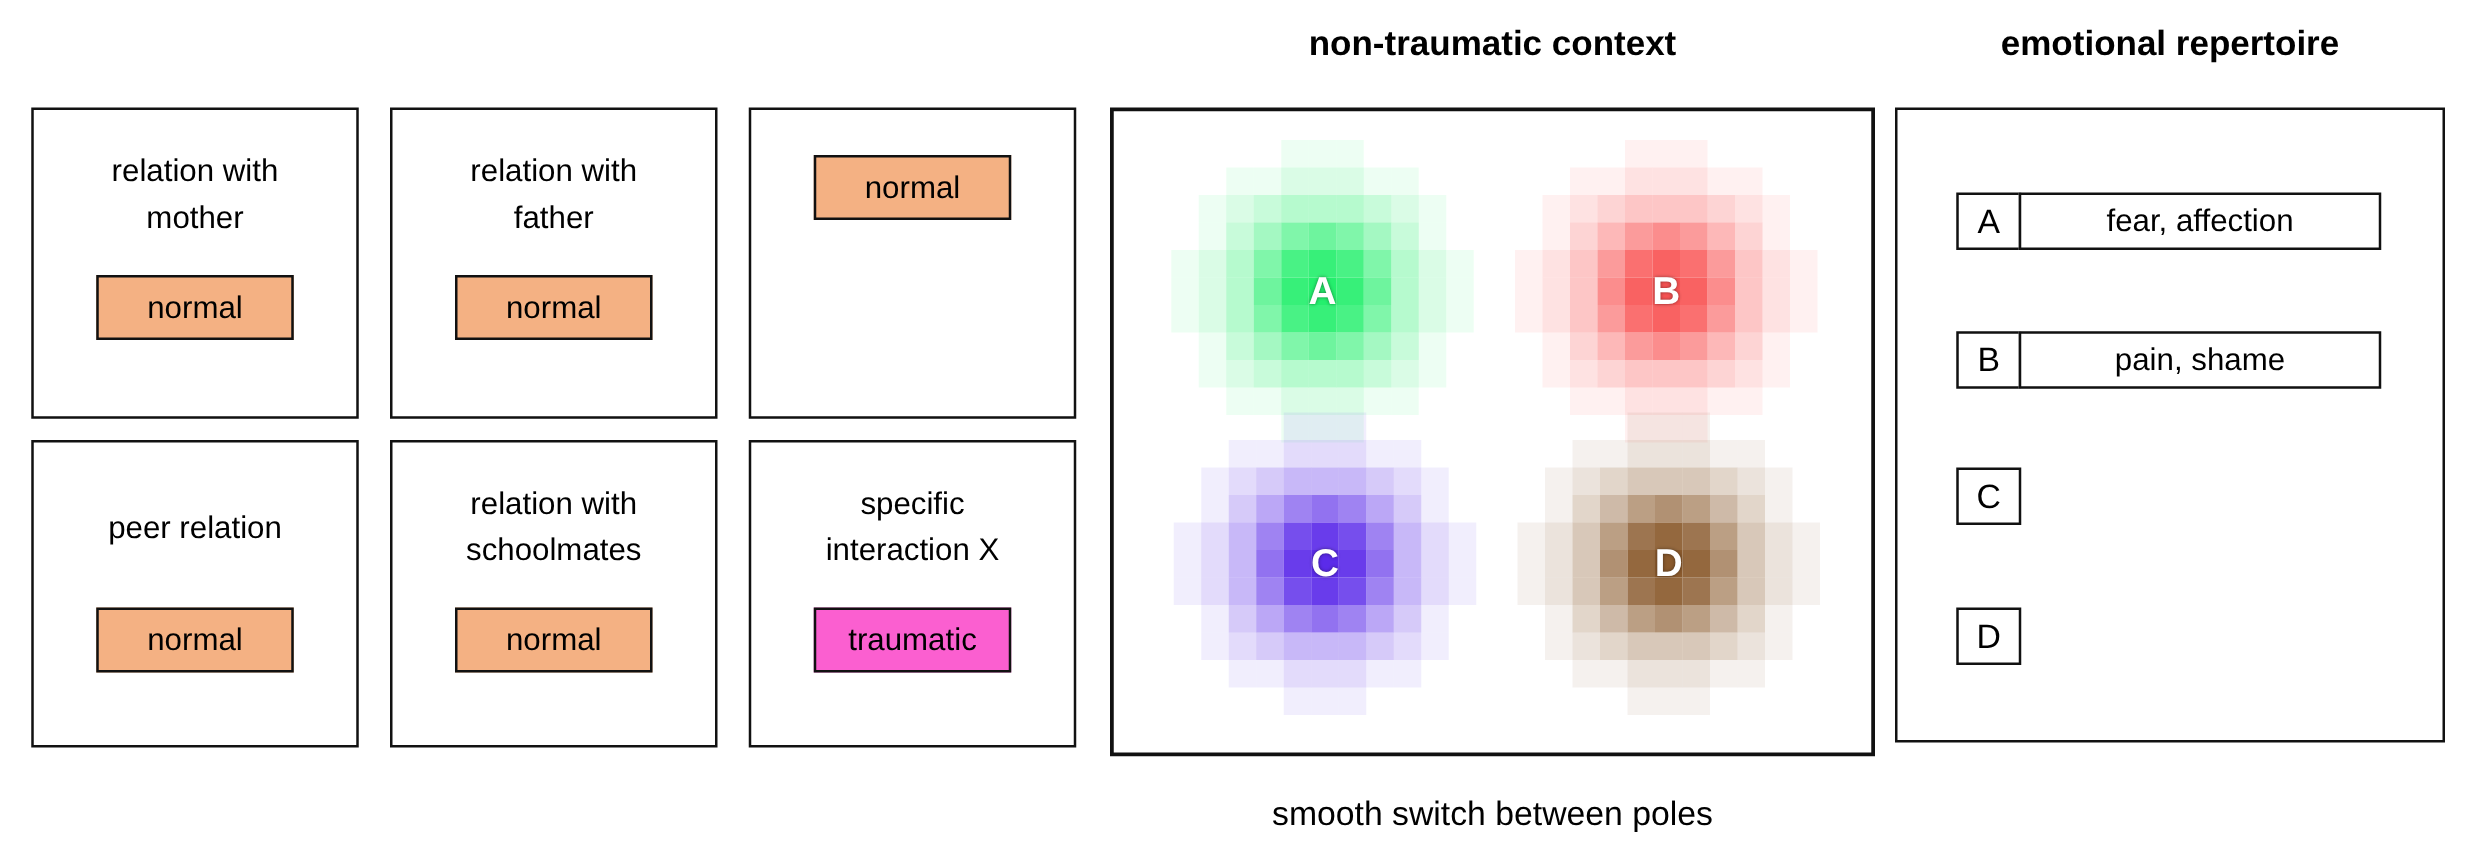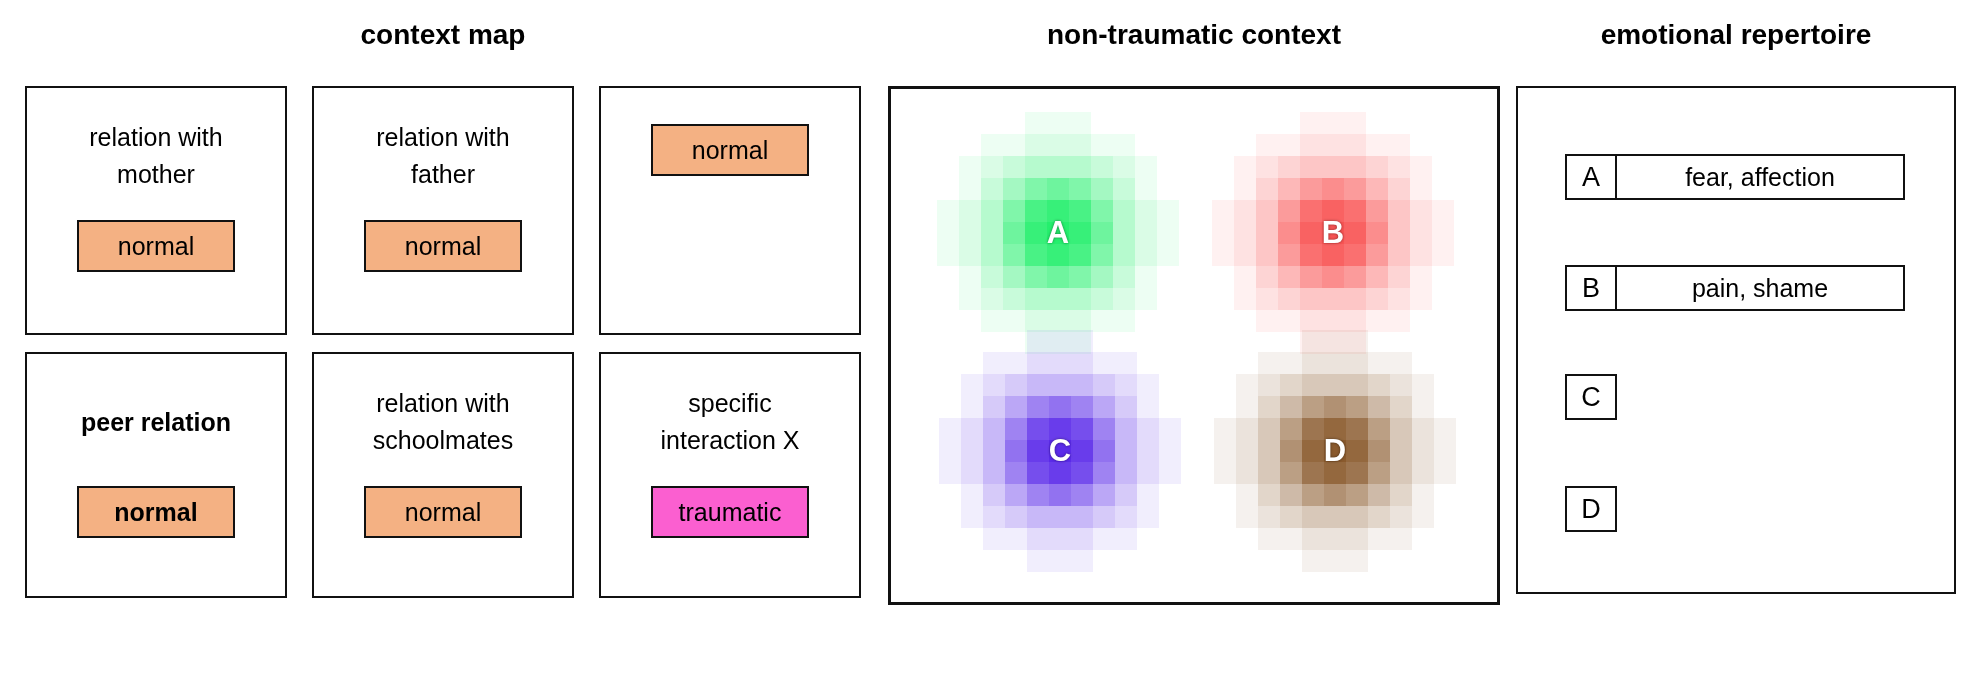--- a/index.html
+++ b/index.html
@@ -14,21 +14,21 @@
   }
   #title-ctx{left:25px;width:836px;}
   #title-ntc{left:888px;width:612px;}
   #title-er{left:1516px;width:440px;}
 
   .ctx-box{
     position:absolute;width:262px;height:249px;background:#fff;border:2px solid #111;
     display:flex;flex-direction:column;align-items:center;padding-top:20px;
   }
   .b0{left:25px;top:86px;}  .b1{left:312px;top:86px;}  .b2{left:599px;top:86px;}
-  .b3{left:25px;top:352px;height:246px;font-weight:bold;} .b4{left:312px;top:352px;height:246px;} .b5{left:599px;top:352px;height:246px;}
+  .b3{left:25px;top:352px;height:246px;} .b4{left:312px;top:352px;height:246px;} .b5{left:599px;top:352px;height:246px;}
   .ctx-label{
     width:230px;height:96px;display:flex;align-items:center;justify-content:center;
     text-align:center;font-size:25px;line-height:37px;white-space:pre-line;
   }
   .badge{
     margin-top:16px;width:158px;height:52px;border:2px solid #111;
     display:flex;align-items:center;justify-content:center;font-size:25px;
   }
 
   .panel{position:absolute;background:#fff;}
@@ -60,21 +60,20 @@
   .legend-label{
     flex:1;height:46px;border:2px solid #111;border-left-width:2px;margin-left:-2px;background:#fff;
     display:flex;align-items:center;justify-content:center;font-size:25px;
   }
 </style>
 </head>
 <body>
 
 <div class="canvas">
 
-  <div class="section-title" id="title-ctx">context map</div>
   <div class="section-title" id="title-ntc">non-traumatic context</div>
   <div class="section-title" id="title-er">emotional repertoire</div>
 
   <div class="ctx-box b0">
     <div class="ctx-label">relation with
 mother</div>
     <div class="badge" style="background: rgb(244, 177, 131);">normal</div>
   </div>
   <div class="ctx-box b1">
     <div class="ctx-label">relation with
@@ -599,20 +598,21 @@
           <div style="background: rgba(138, 90, 45, 0.082);"></div>
           <div style="background: rgba(138, 90, 45, 0);"></div>
           <div></div>
           <div></div>
           <div></div>
         </div>
       <div class="blob-letter">D</div>
     </div>
   </div>
 
+  <div class="caption">smooth switch between poles</div>
 
   <div class="panel" id="right-panel">
     <div class="legend-row lr-a">
       <div class="legend-key">A</div>
       <div class="legend-label">fear, affection</div>
     </div>
     <div class="legend-row lr-b">
       <div class="legend-key">B</div>
       <div class="legend-label">pain, shame</div>
     </div>

